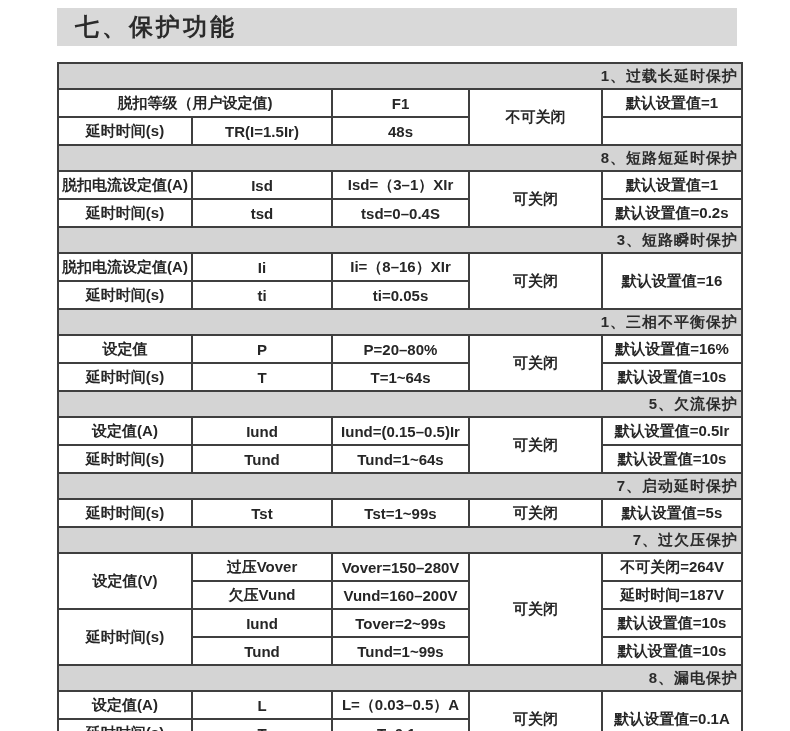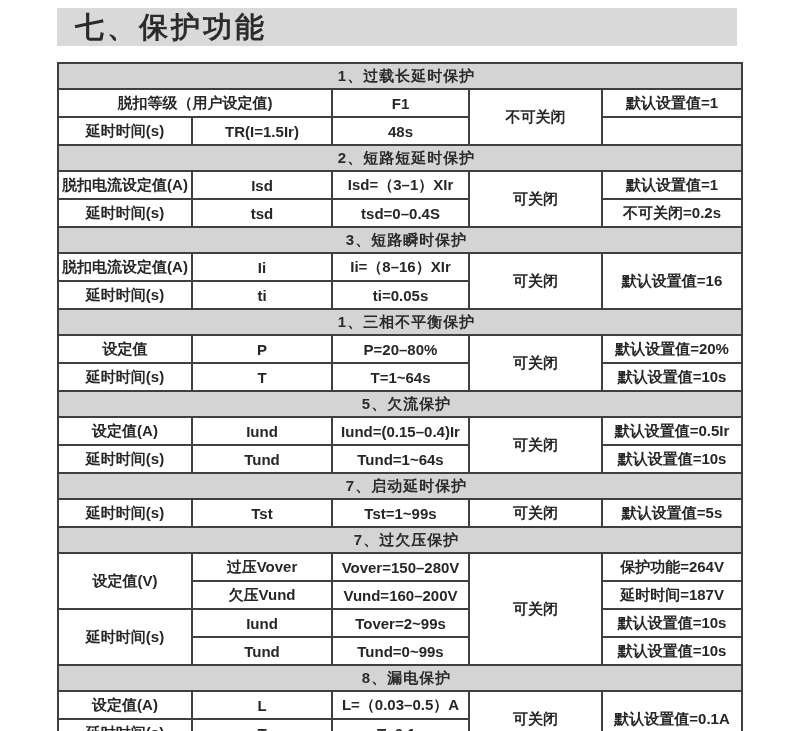--- a/index.html
+++ b/index.html
@@ -5,36 +5,36 @@
   html,body{margin:0;padding:0;background:#ffffff;}
   body{
     width:790px;height:731px;overflow:hidden;
     font-family:"Liberation Sans","DejaVu Sans",sans-serif;
     color:#222;
     -webkit-font-smoothing:antialiased;
   }
   .page{padding:8px 0 0 57px;filter:blur(0.3px);}
   .doc-title{
     width:662px;height:38px;background:#d9d9d9;
-    font-size:29px;font-weight:bold;letter-spacing:3px;
+    font-size:24px;font-weight:bold;letter-spacing:3px;
     line-height:38px;padding-left:18px;color:#2b2b2b;
   }
   table.spec{
     border-collapse:collapse;table-layout:fixed;
     width:684px;margin-top:16px;
   }
   col.c1{width:134px}col.c2{width:140px}col.c3{width:137px}col.c4{width:133px}col.c5{width:140px}
   td{
     border:2px solid #3f3f3f;
     font-size:15px;font-weight:bold;color:#262626;
     text-align:center;vertical-align:middle;
     height:24px;padding:1px 3px;overflow:hidden;white-space:nowrap;
   }
   td.sec{
-    background:#d4d4d4;text-align:center;padding-left:16px;
+    background:#d4d4d4;text-align:right;padding-left:16px;
     height:22px;color:#2b2b2b;letter-spacing:1px;
     border-left:2px solid #3f3f3f;border-right:2px solid #3f3f3f;
   }
 </style>
 </head>
 <body>
 
 <div class="page">
 
   <div class="doc-title">七、保护功能</div>
@@ -59,34 +59,34 @@
       <td>默认设置值=1</td>
     </tr>
     <tr>
       <td>延时时间(s)</td>
       <td>TR(I=1.5Ir)</td>
       <td>48s</td>
       <td></td>
     </tr>
 
     <tr>
-          <td class="sec" colspan="5">2、短路短延时保护</td>
+          <td class="sec" colspan="5">8、短路短延时保护</td>
         </tr>
     <tr>
       <td>脱扣电流设定值(A)</td>
       <td>Isd</td>
       <td>Isd=（3–1）XIr</td>
       <td rowspan="2">可关闭</td>
       <td>默认设置值=1</td>
     </tr>
     <tr>
       <td>延时时间(s)</td>
       <td>tsd</td>
       <td>tsd=0–0.4S</td>
-      <td>不可关闭=0.2s</td>
+      <td>默认设置值=0.2s</td>
     </tr>
 
     <tr>
           <td class="sec" colspan="5">3、短路瞬时保护</td>
         </tr>
     <tr>
       <td>脱扣电流设定值(A)</td>
       <td>Ii</td>
       <td>Ii=（8–16）XIr</td>
       <td rowspan="2">可关闭</td>
@@ -99,36 +99,36 @@
     </tr>
 
     <tr>
           <td class="sec" colspan="5">1、三相不平衡保护</td>
         </tr>
     <tr>
       <td>设定值</td>
       <td>P</td>
       <td>P=20–80%</td>
       <td rowspan="2">可关闭</td>
-      <td>默认设置值=20%</td>
+      <td>默认设置值=16%</td>
     </tr>
     <tr>
       <td>延时时间(s)</td>
       <td>T</td>
       <td>T=1~64s</td>
       <td>默认设置值=10s</td>
     </tr>
 
     <tr>
           <td class="sec" colspan="5">5、欠流保护</td>
         </tr>
     <tr>
       <td>设定值(A)</td>
       <td>Iund</td>
-      <td>Iund=(0.15–0.4)Ir</td>
+      <td>Iund=(0.15–0.5)Ir</td>
       <td rowspan="2">可关闭</td>
       <td>默认设置值=0.5Ir</td>
     </tr>
     <tr>
       <td>延时时间(s)</td>
       <td>Tund</td>
       <td>Tund=1~64s</td>
       <td>默认设置值=10s</td>
     </tr>
 
@@ -144,36 +144,36 @@
     </tr>
 
     <tr>
           <td class="sec" colspan="5">7、过欠压保护</td>
         </tr>
     <tr>
       <td rowspan="2">设定值(V)</td>
       <td>过压Vover</td>
       <td>Vover=150–280V</td>
       <td rowspan="4">可关闭</td>
-      <td>保护功能=264V</td>
+      <td>不可关闭=264V</td>
     </tr>
     <tr>
       <td>欠压Vund</td>
       <td>Vund=160–200V</td>
       <td>延时时间=187V</td>
     </tr>
     <tr>
       <td rowspan="2">延时时间(s)</td>
       <td>Iund</td>
       <td>Tover=2~99s</td>
       <td>默认设置值=10s</td>
     </tr>
     <tr>
       <td>Tund</td>
-      <td>Tund=0~99s</td>
+      <td>Tund=1~99s</td>
       <td>默认设置值=10s</td>
     </tr>
 
     <tr>
           <td class="sec" colspan="5">8、漏电保护</td>
         </tr>
     <tr>
       <td>设定值(A)</td>
       <td>L</td>
       <td>L=（0.03–0.5）A</td>

